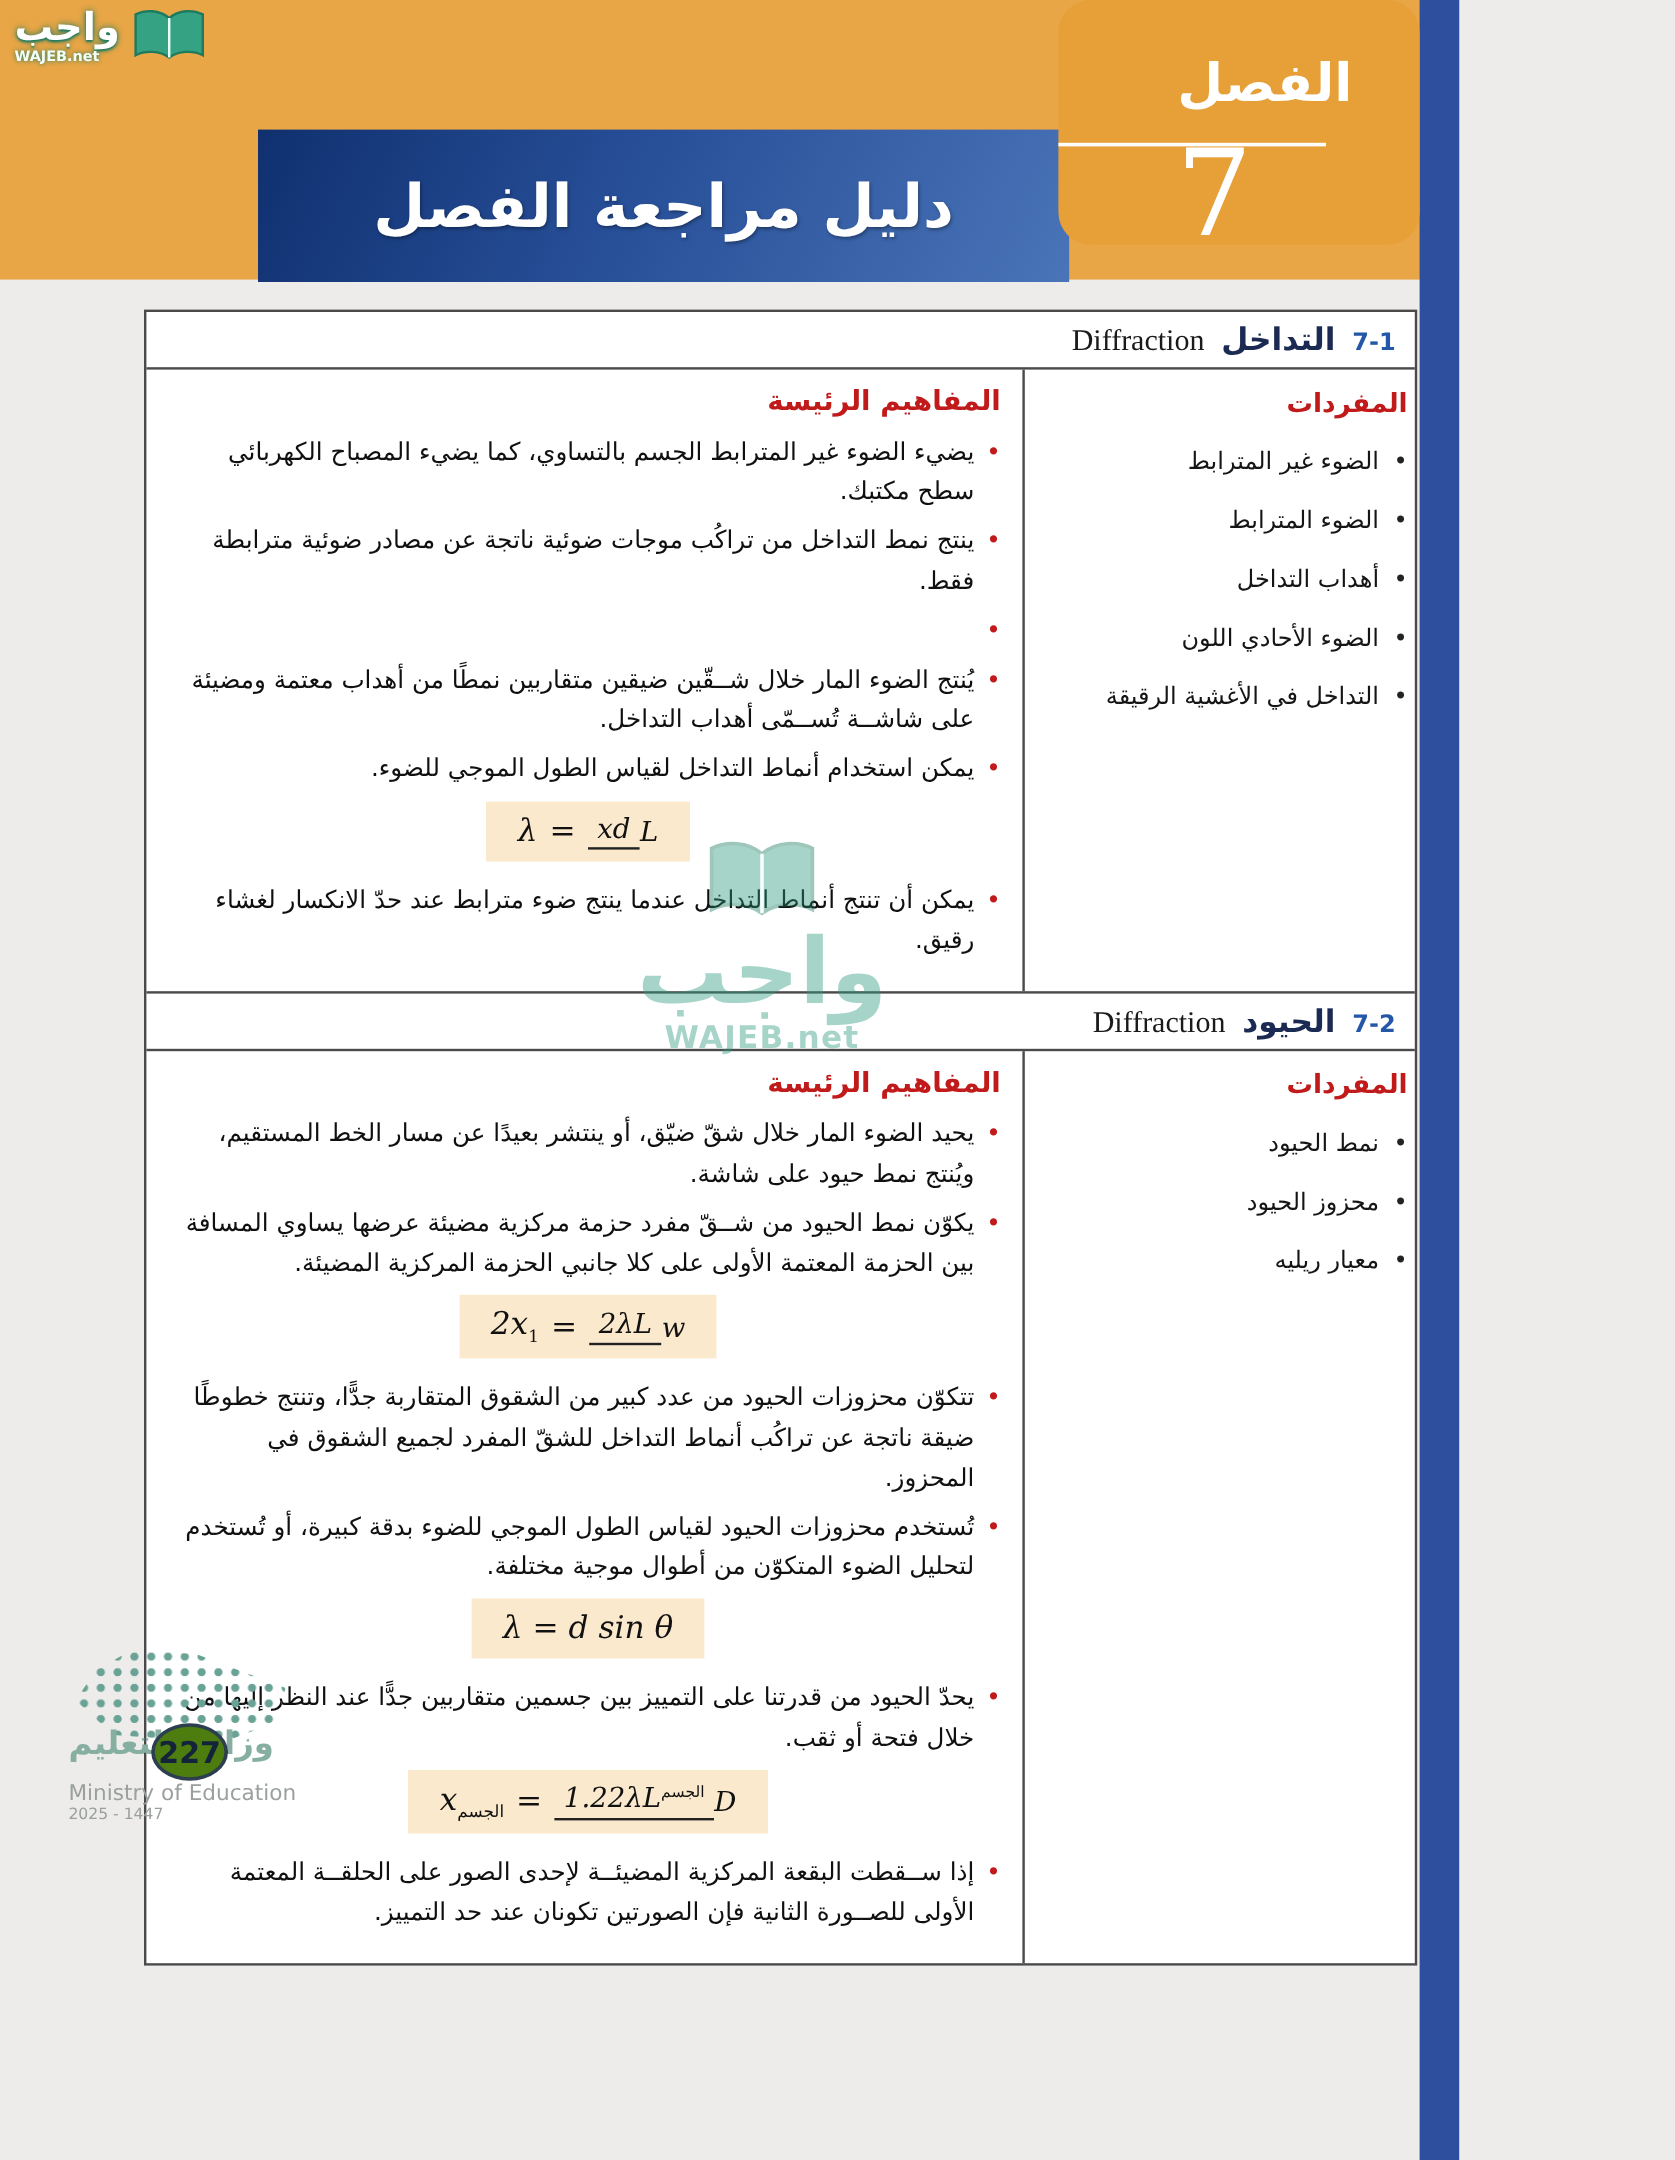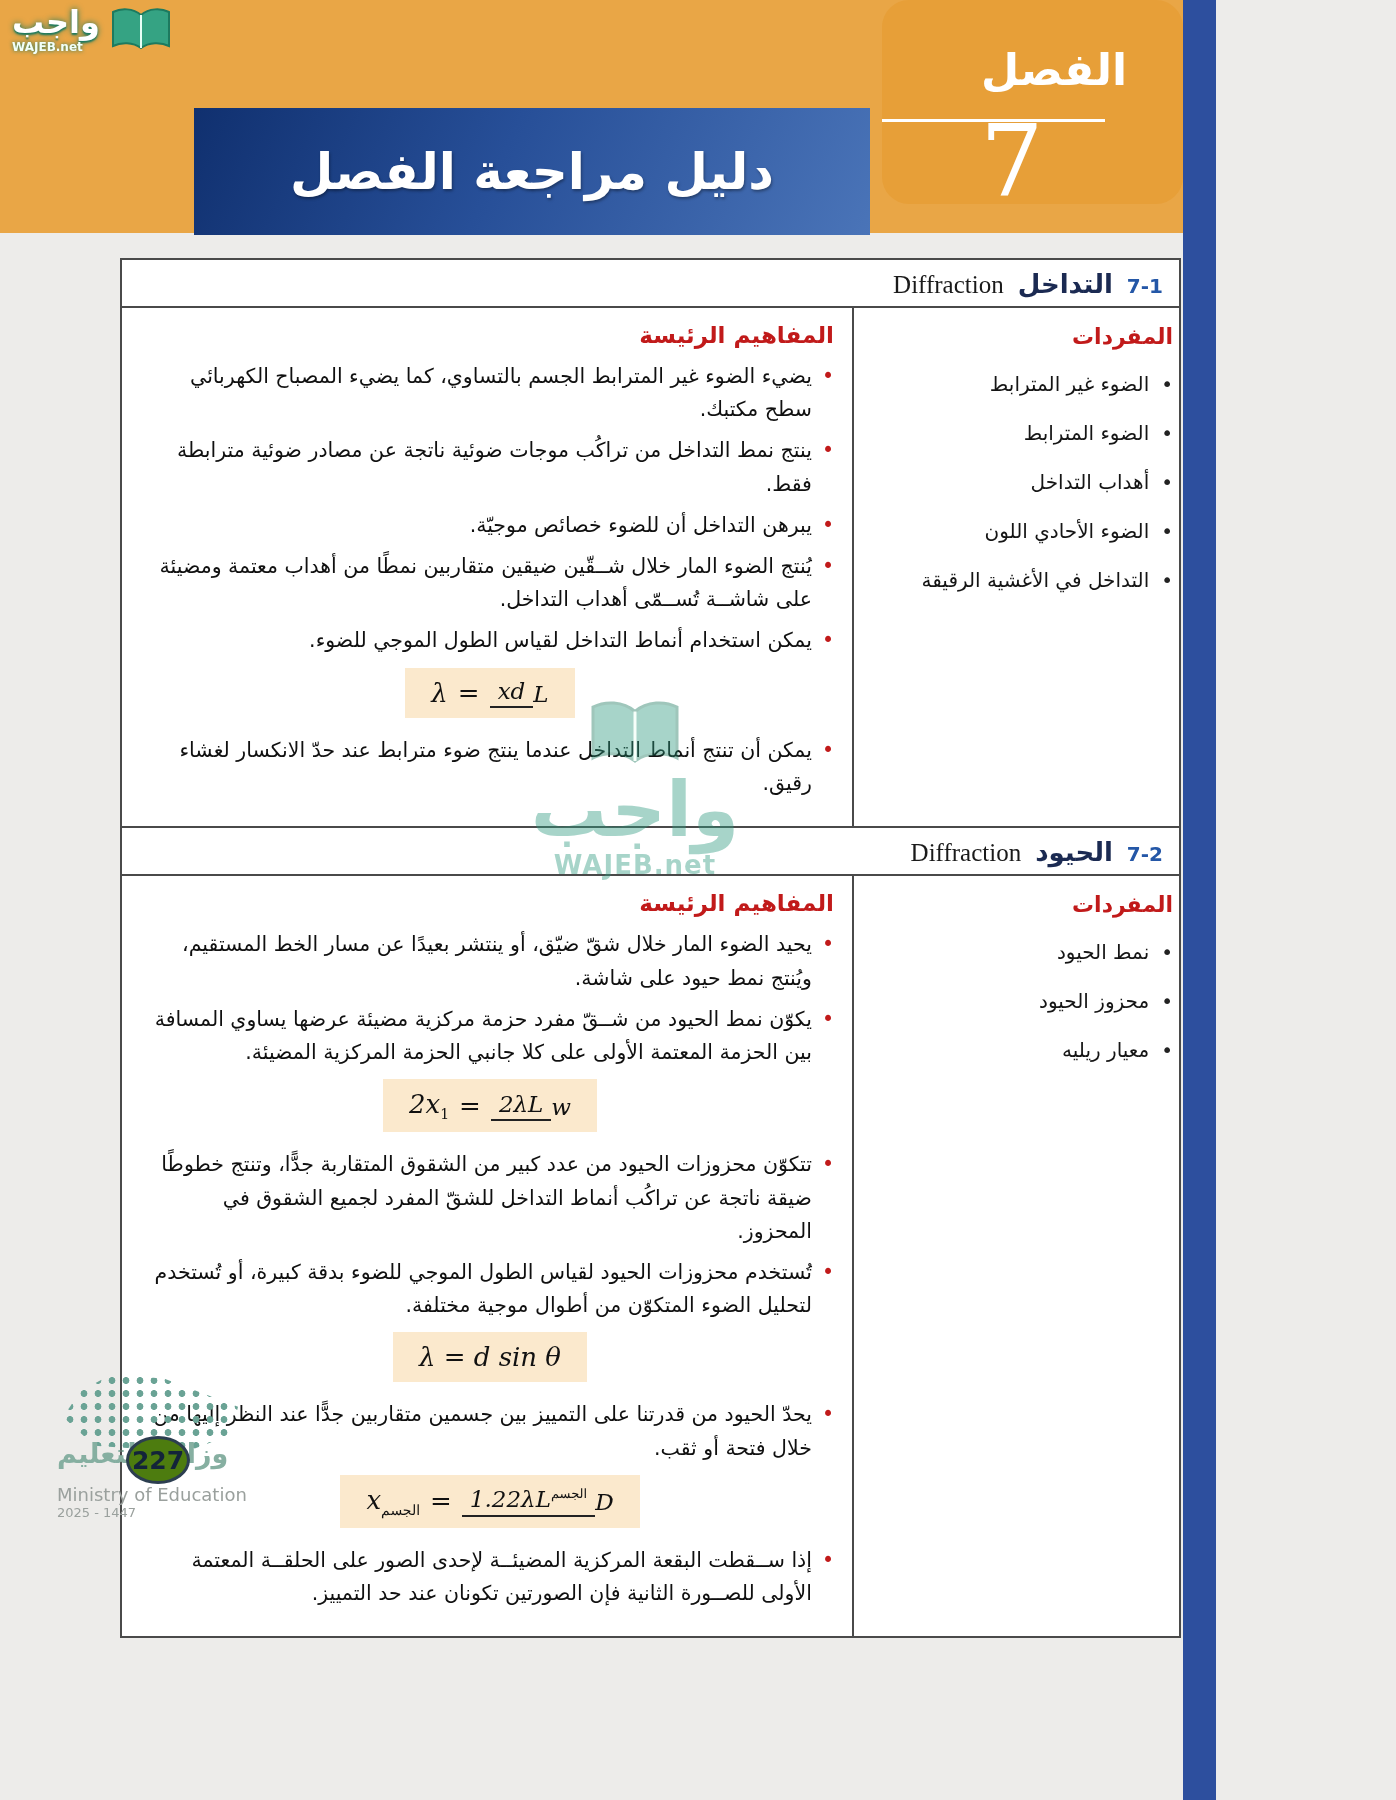--- a/index.html
+++ b/index.html
@@ -15,21 +15,21 @@
   
   .top-band {
     position:absolute; left:0; top:0; width:1216px; height:233px;
     background:#e9a646;
   }
   .side-strip {
     position:absolute; left:1183px; top:0; width:33px; height:1800px;
     background:#2d4f9e;
   }
   .title-box {
-    position:absolute; left:194px; top:108px; width:676px; height:127px;
+    position:absolute; left:215px; top:108px; width:676px; height:127px;
     background:linear-gradient(115deg,#10306f 0%,#274f98 45%,#4a74b8 100%);
     color:#fff; display:flex; align-items:center; justify-content:center;
     font-size:50px; font-weight:bold;
     text-shadow:1px 2px 3px rgba(0,0,0,.35);
   }
   .chapter-box {
     position:absolute; left:882px; top:0; width:301px; height:204px;
     background:#e79f38; color:#fff;border-radius:27px;
   }
   .chapter-word { position:absolute; top:44px; right:56px; font-size:44px; font-weight:bold; }
@@ -175,21 +175,20 @@
         <div class="c-item">
             <span class="c-bullet">•</span>
             <span>يضيء الضوء غير المترابط الجسم بالتساوي، كما يضيء المصباح الكهربائي سطح مكتبك.</span>
           </div>
         <div class="c-item">
             <span class="c-bullet">•</span>
             <span>ينتج نمط التداخل من تراكُب موجات ضوئية ناتجة عن مصادر ضوئية مترابطة فقط.</span>
           </div>
         <div class="c-item">
             <span class="c-bullet">•</span>
-            <span>يبرهن التداخل أن للضوء خصائص موجيّة.</span>
           </div>
         <div class="c-item">
             <span class="c-bullet">•</span>
             <span>يُنتج الضوء المار خلال شــقّين ضيقين متقاربين نمطًا من أهداب معتمة ومضيئة على شاشــة تُســمّى أهداب التداخل.</span>
           </div>
         <div class="c-item">
             <span class="c-bullet">•</span>
             <span>يمكن استخدام أنماط التداخل لقياس الطول الموجي للضوء.</span>
           </div>
 

